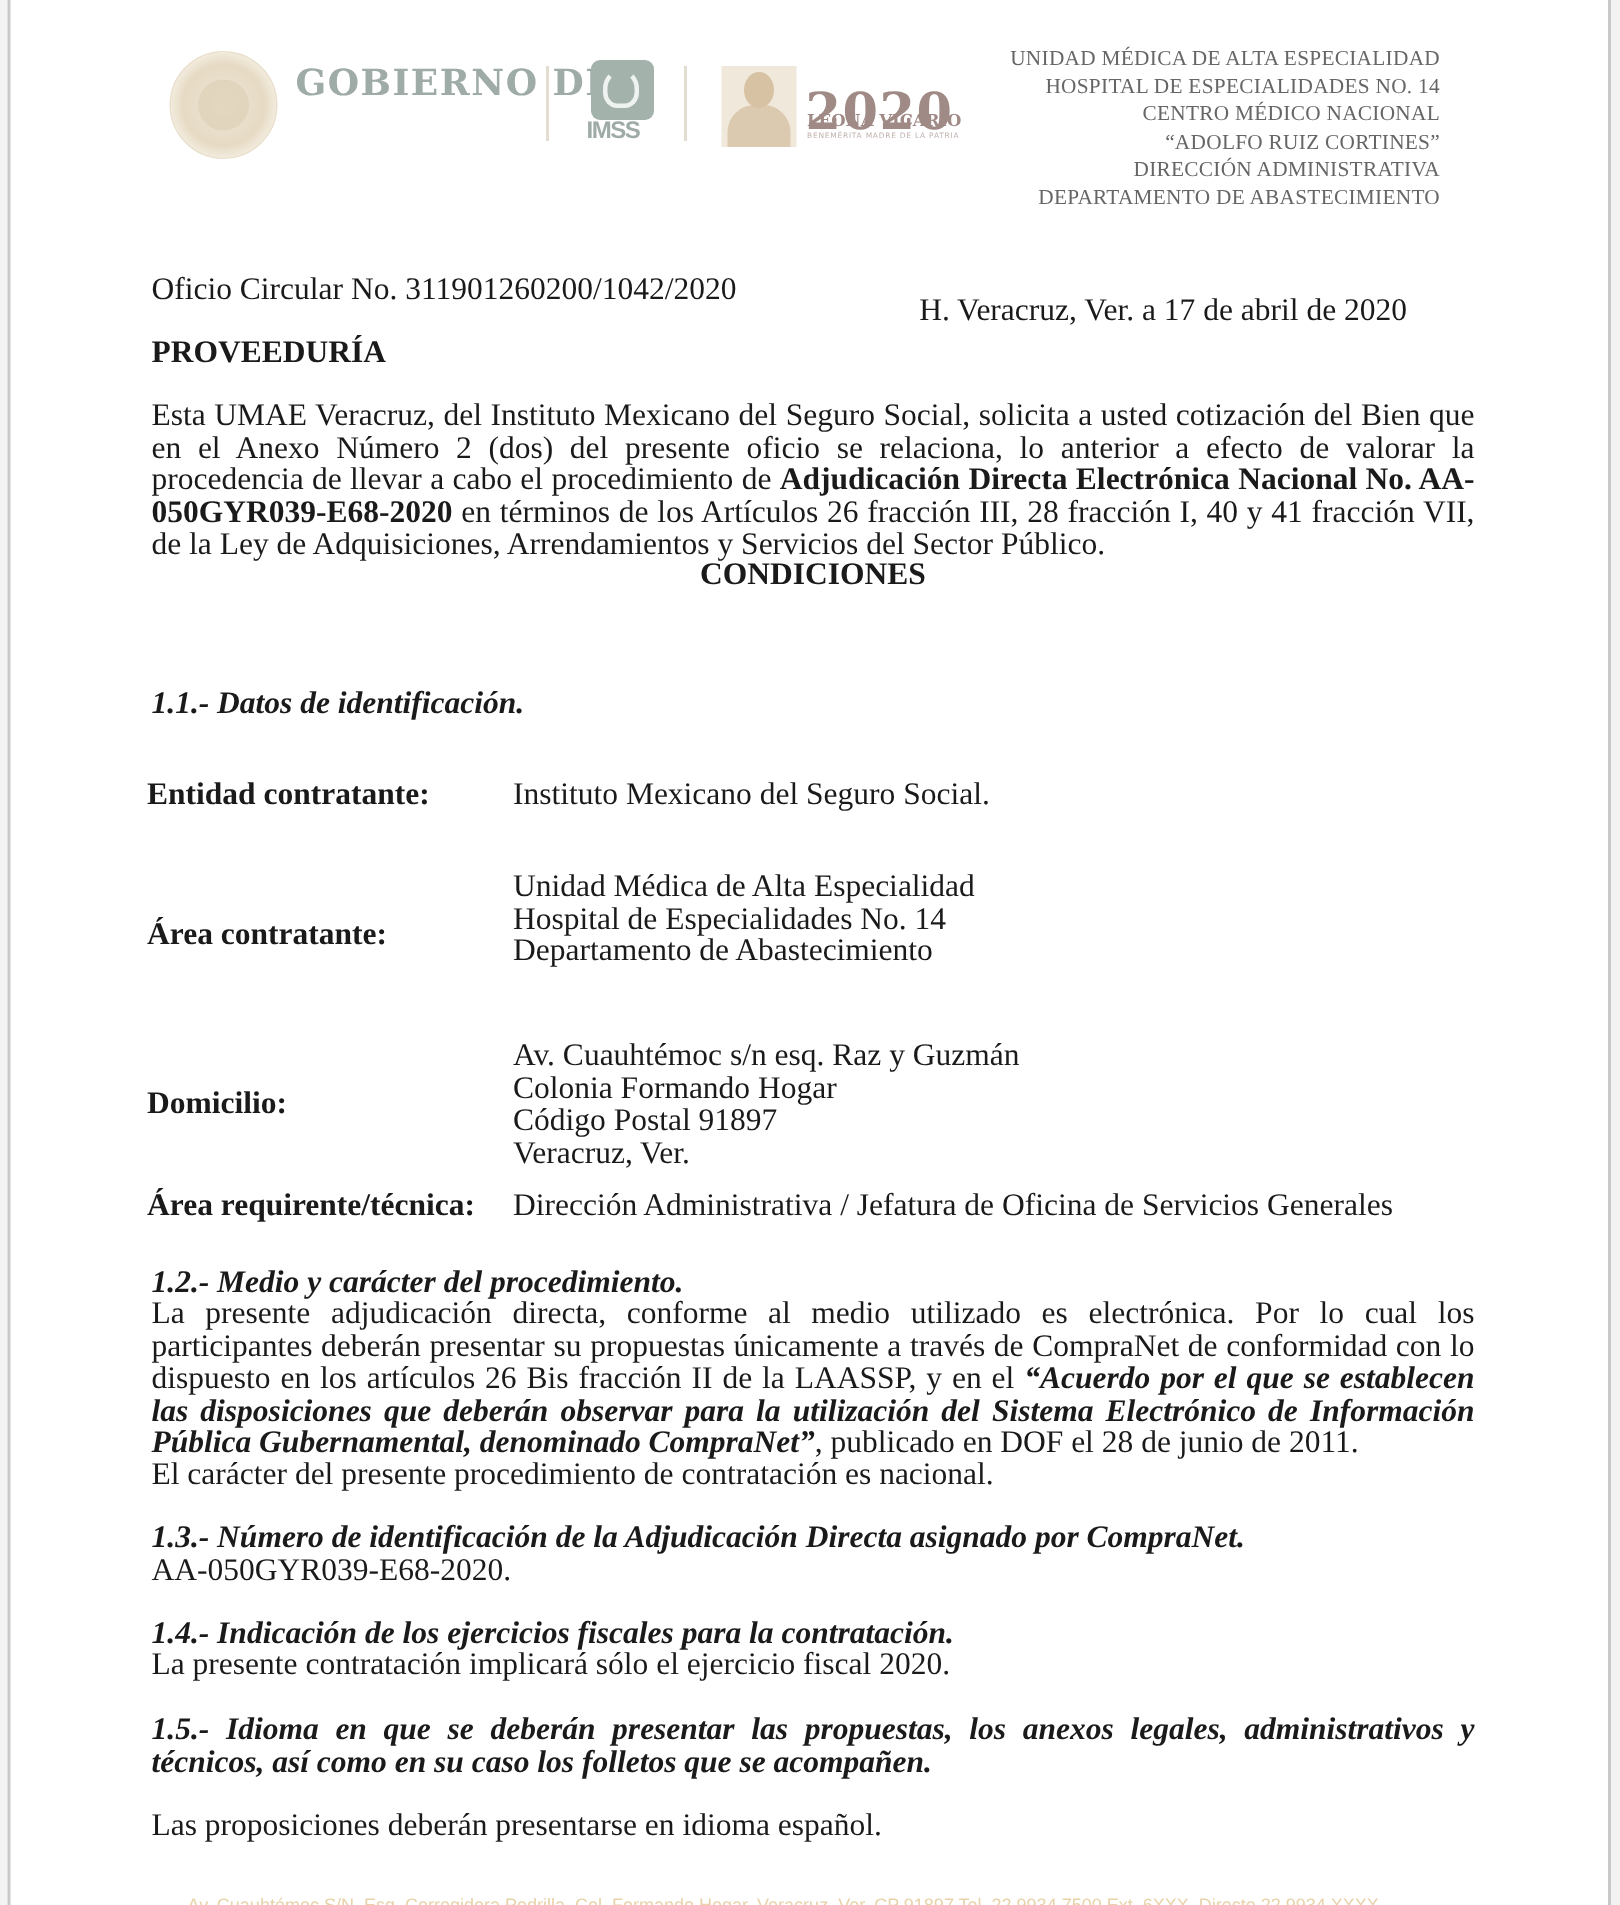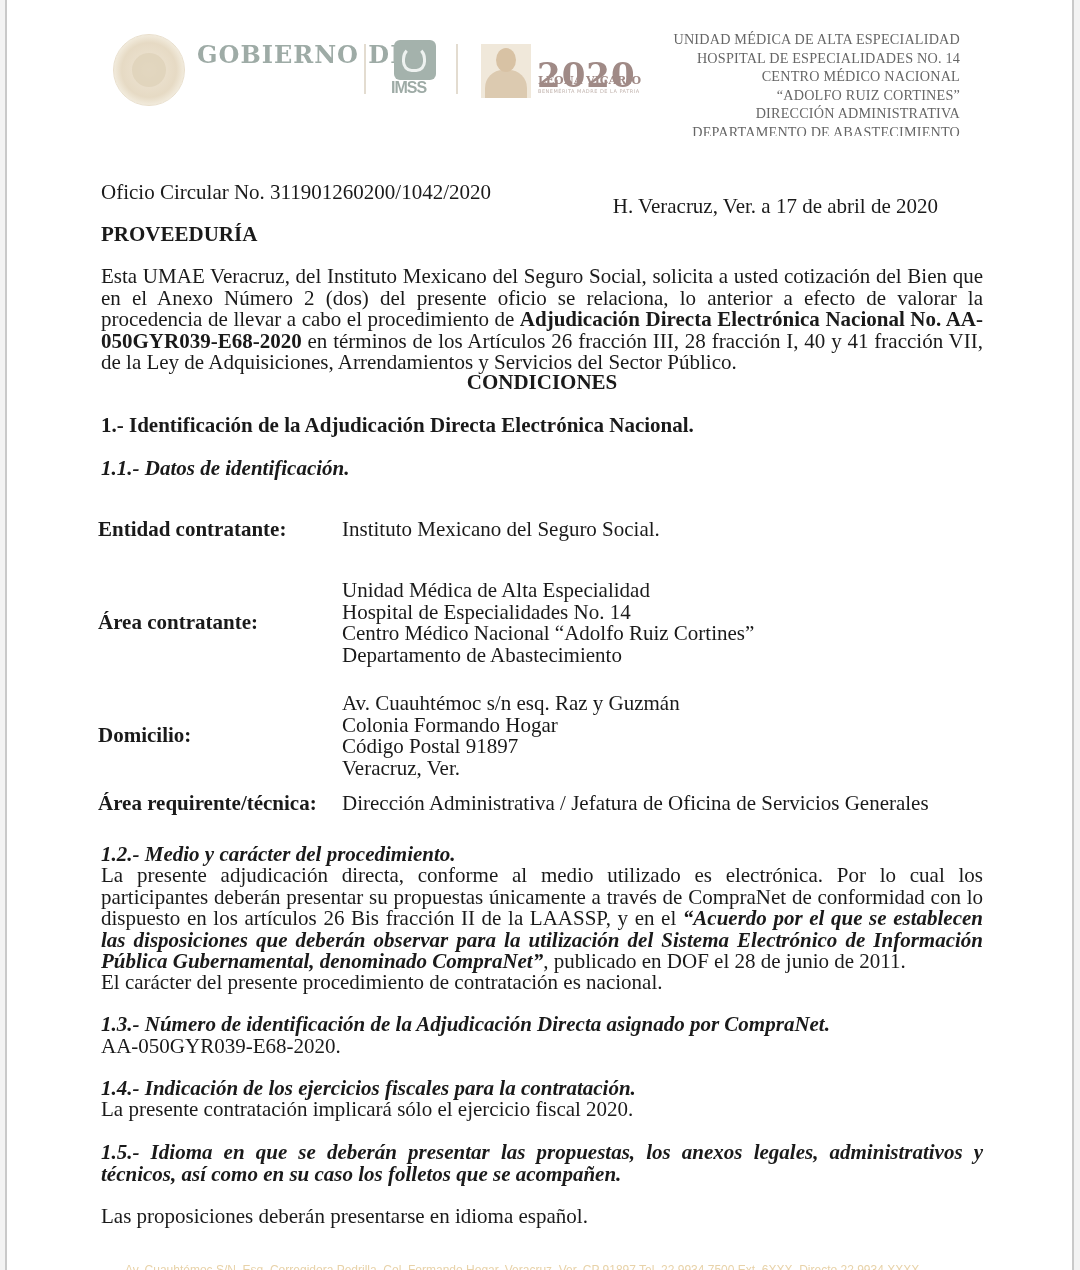--- a/index.html
+++ b/index.html
@@ -87,31 +87,29 @@
 
   <div class="abs txt line" style="left:94px; top:154px;">Oficio Circular No. 311901260200/1042/2020</div>
   <div class="abs txt line" style="right:134px; top:168px;">H. Veracruz, Ver. a 17 de abril de 2020</div>
 
   <div class="abs txt line bold" style="left:94px; top:196px;">PROVEEDURÍA</div>
 
   <div class="abs txt just" style="top:238px;"><span>Esta UMAE Veracruz, del Instituto Mexicano del Seguro Social, solicita a usted cotización del Bien que en el Anexo Número 2 (dos) del presente oficio se relaciona, lo anterior a efecto de valorar la procedencia de llevar a cabo el procedimiento de </span><span class="bold">Adjudicación Directa Electrónica Nacional No. AA-050GYR039-E68-2020</span><span> en términos de los Artículos 26 fracción III, 28 fracción I, 40 y 41 fracción VII, de la Ley de Adquisiciones, Arrendamientos y Servicios del Sector Público.</span></div>
 
   <div class="abs txt bold" style="left:94px; width:882px; text-align:center; top:344px;">CONDICIONES</div>
 
-  <div class="abs txt line bold" style="left:94px; top:387px;">1.- Identificación de la Adjudicación Directa Electrónica Nacional.</div>
   <div class="abs txt line bi" style="left:94px; top:430px;">1.1.- Datos de identificación.</div>
 
   <div class="abs txt line bold label-col" style="top:491px;">Entidad contratante:</div>
   <div class="abs txt line val-col" style="top:491px;">Instituto Mexicano del Seguro Social.</div>
 
   <div class="abs txt line bold label-col" style="top:584px;">Área contratante:</div>
   <div class="abs txt val-col" style="top:552px;">
     <div class="line">Unidad Médica de Alta Especialidad</div>
     <div class="line">Hospital de Especialidades No. 14</div>
-    <div class="line">Centro Médico Nacional “Adolfo Ruiz Cortines”</div>
     <div class="line">Departamento de Abastecimiento</div>
   </div>
 
   <div class="abs txt line bold label-col" style="top:697px;">Domicilio:</div>
   <div class="abs txt val-col" style="top:665px;">
     <div class="line">Av. Cuauhtémoc s/n esq. Raz y Guzmán</div>
     <div class="line">Colonia Formando Hogar</div>
     <div class="line">Código Postal 91897</div>
     <div class="line">Veracruz, Ver.</div>
   </div>

